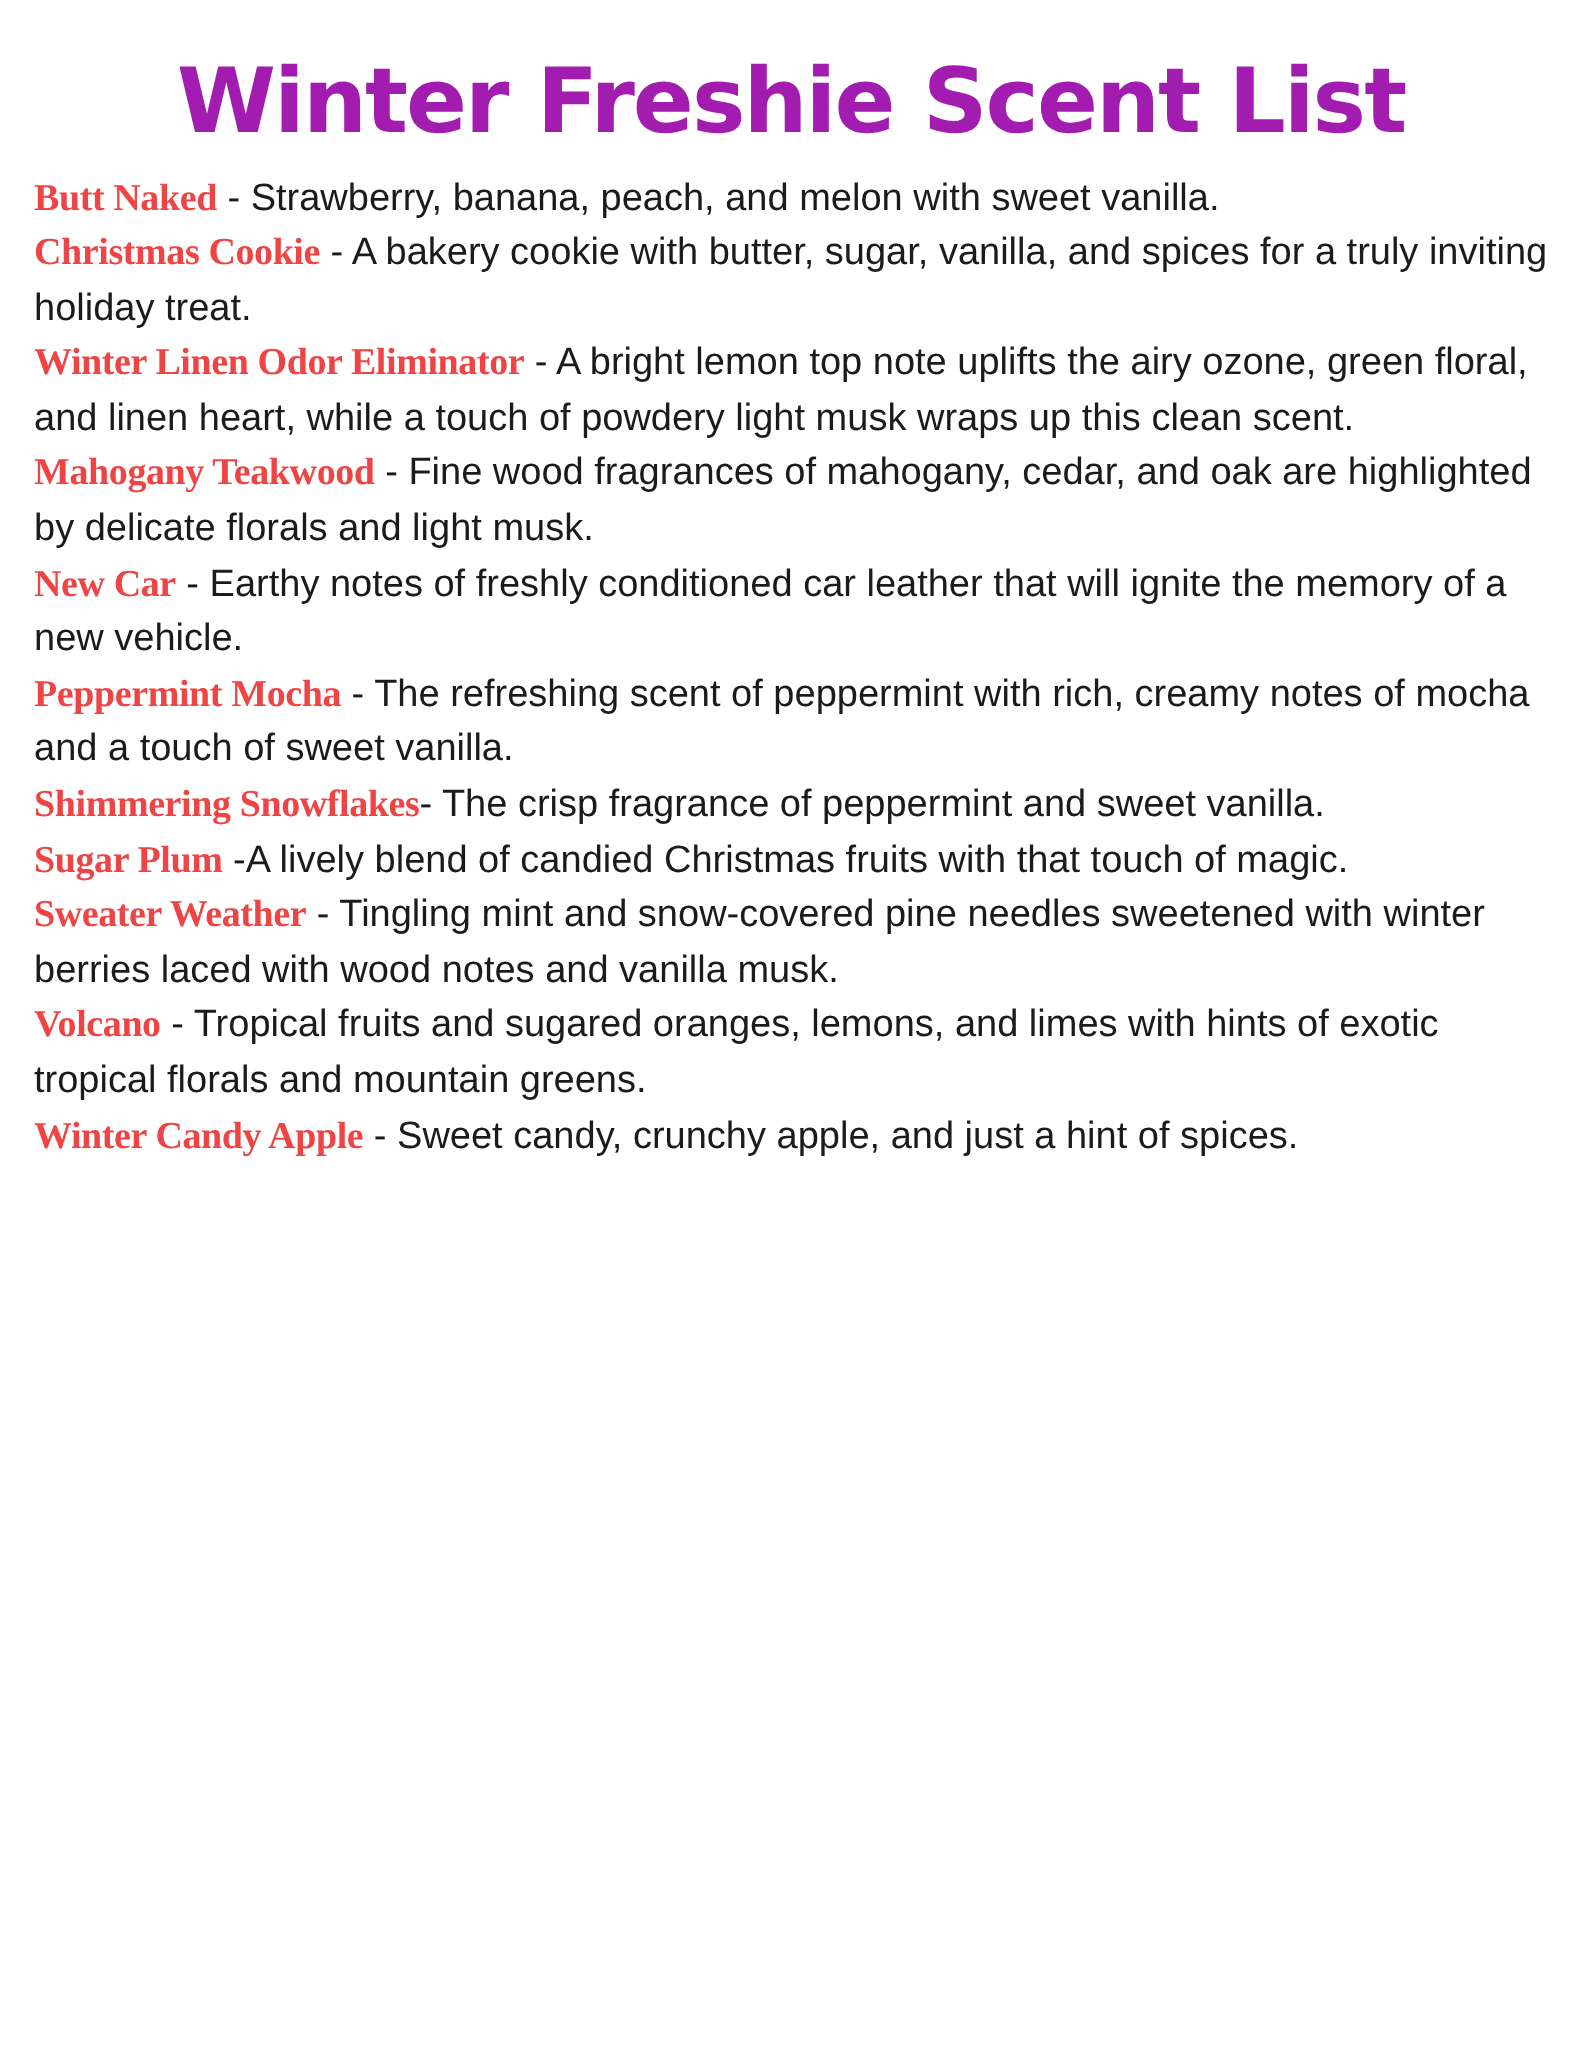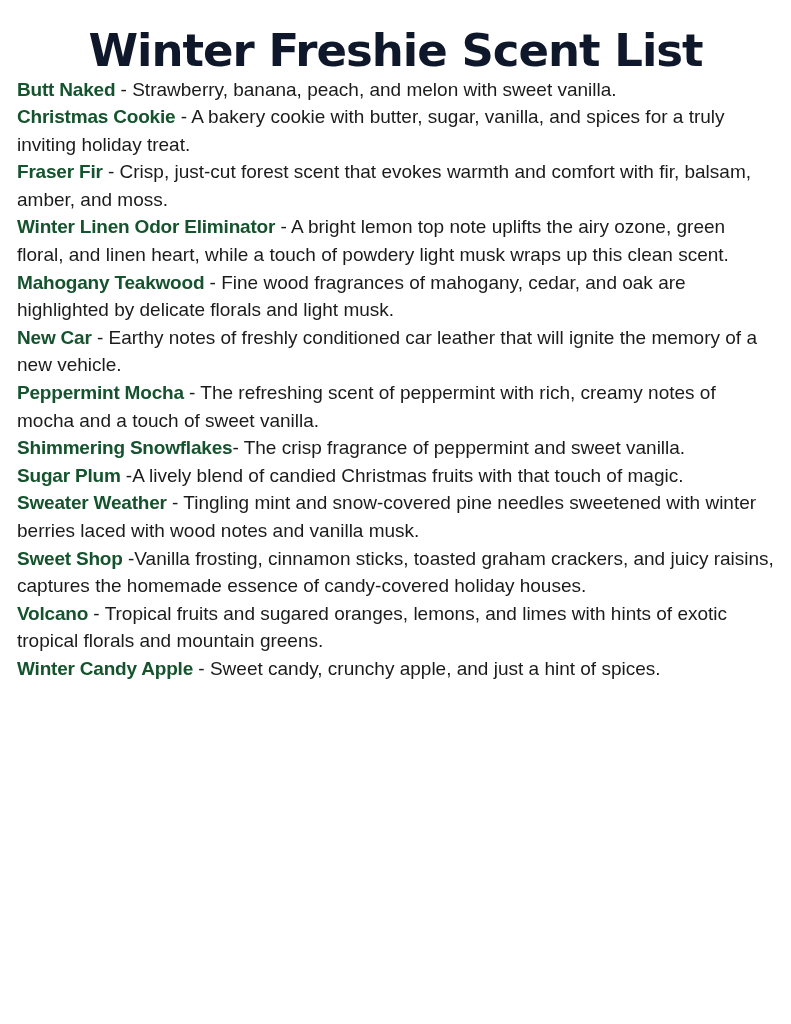--- a/index.html
+++ b/index.html
@@ -13,68 +13,67 @@
     box-sizing: border-box;
     background: #ffffff;
     padding: 26px 17px 20px 17px;
     font-family: "Liberation Sans", sans-serif;
   }
   .title {
     font-family: "DejaVu Sans", sans-serif;
     font-size: 45px;
     font-weight: 800;
     letter-spacing: -1px;
-    color: #0f172a;
+    color: #a21caf;
     text-align: center;
     line-height: 1.1;
-    margin: 0 0 0 0;
+    margin: 0 0 10px 0;
   }
   .scent-list {
     font-size: 19px;
     line-height: 27.6px;
     color: #1b1b1b;
   }
   .scent-entry {
     margin: 0;
   }
   .scent-name {
     font-weight: 700;
-    color: #14532d;
+    color: #ef4444;
     letter-spacing: -0.2px;
+    font-family: Liberation Serif, serif;
   }
 </style>
 </head>
 <body>
 
 <div class="page">
   <h1 class="title">Winter Freshie Scent List</h1>
 
   <div class="scent-list">
   <p class="scent-entry"><span class="scent-name">Butt Naked</span><span class="scent-separator"> - </span><span class="scent-description">Strawberry, banana, peach, and melon with sweet vanilla.</span></p>
 
   <p class="scent-entry"><span class="scent-name">Christmas Cookie</span><span class="scent-separator"> - </span><span class="scent-description">A bakery cookie with butter, sugar, vanilla, and spices for a truly inviting holiday treat.</span></p>
 
 
 
-  <p class="scent-entry"><span class="scent-name">Fraser Fir</span><span class="scent-separator"> - </span><span class="scent-description">Crisp, just-cut forest scent that evokes warmth and comfort with fir, balsam, amber, and moss.</span></p>
 
   <p class="scent-entry"><span class="scent-name">Winter Linen Odor Eliminator</span><span class="scent-separator"> - </span><span class="scent-description">A bright lemon top note uplifts the airy ozone, green floral, and linen heart, while a touch of powdery light musk wraps up this clean scent.</span></p>
 
   <p class="scent-entry"><span class="scent-name">Mahogany Teakwood</span><span class="scent-separator"> - </span><span class="scent-description">Fine wood fragrances of mahogany, cedar, and oak are highlighted by delicate florals and light musk.</span></p>
 
   <p class="scent-entry"><span class="scent-name">New Car</span><span class="scent-separator"> - </span><span class="scent-description">Earthy notes of freshly conditioned car leather that will ignite the memory of a new vehicle.</span></p>
 
   <p class="scent-entry"><span class="scent-name">Peppermint Mocha</span><span class="scent-separator"> - </span><span class="scent-description">The refreshing scent of peppermint with rich, creamy notes of mocha and a touch of sweet vanilla.</span></p>
 
 
   <p class="scent-entry"><span class="scent-name">Shimmering Snowflakes</span><span class="scent-separator">- </span><span class="scent-description">The crisp fragrance of peppermint and sweet vanilla.</span></p>
 
   <p class="scent-entry"><span class="scent-name">Sugar Plum</span><span class="scent-separator"> -</span><span class="scent-description">A lively blend of candied Christmas fruits with that touch of magic.</span></p>
 
   <p class="scent-entry"><span class="scent-name">Sweater Weather</span><span class="scent-separator"> - </span><span class="scent-description">Tingling mint and snow-covered pine needles sweetened with winter berries laced with wood notes and vanilla musk.</span></p>
 
-  <p class="scent-entry"><span class="scent-name">Sweet Shop</span><span class="scent-separator"> -</span><span class="scent-description">Vanilla frosting, cinnamon sticks, toasted graham crackers, and juicy raisins, captures the homemade essence of candy-covered holiday houses.</span></p>
 
   <p class="scent-entry"><span class="scent-name">Volcano</span><span class="scent-separator"> - </span><span class="scent-description">Tropical fruits and sugared oranges, lemons, and limes with hints of exotic tropical florals and mountain greens.</span></p>
 
   <p class="scent-entry"><span class="scent-name">Winter Candy Apple</span><span class="scent-separator"> - </span><span class="scent-description">Sweet candy, crunchy apple, and just a hint of spices.</span></p>
 </div>
 </div>
 
 </body></html>

